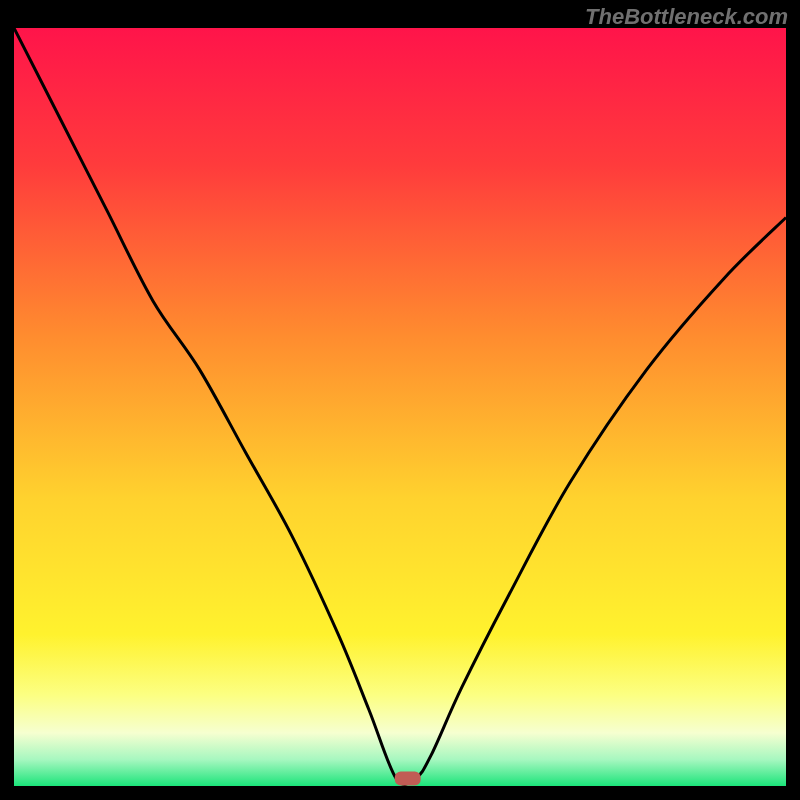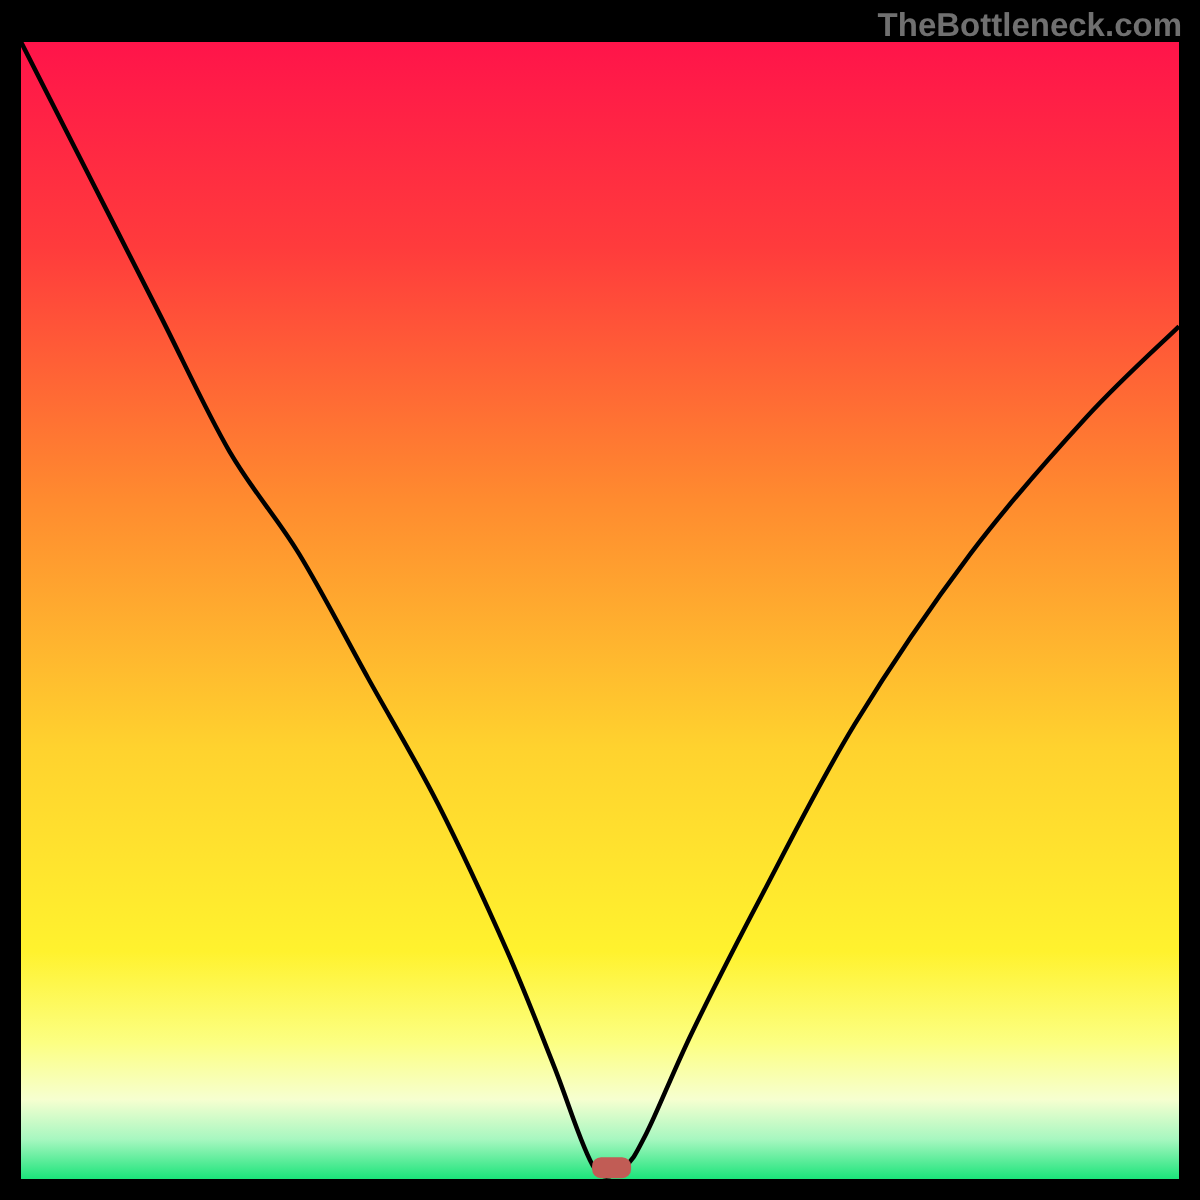--- a/index.html
+++ b/index.html
@@ -9,20 +9,21 @@
     height: 800px;
     background: #000;
     overflow: hidden;
     font-family: Arial, sans-serif;
   }
   .outer {
     width: 800px;
     height: 800px;
     background: #000;
     position: relative;
+    font-style: italic;
   }
   .watermark {
     position: absolute;
     top: 4px;
     right: 12px;
     color: #707070;
     font-size: 22px;
     font-weight: bold;
     z-index: 10;
   }

